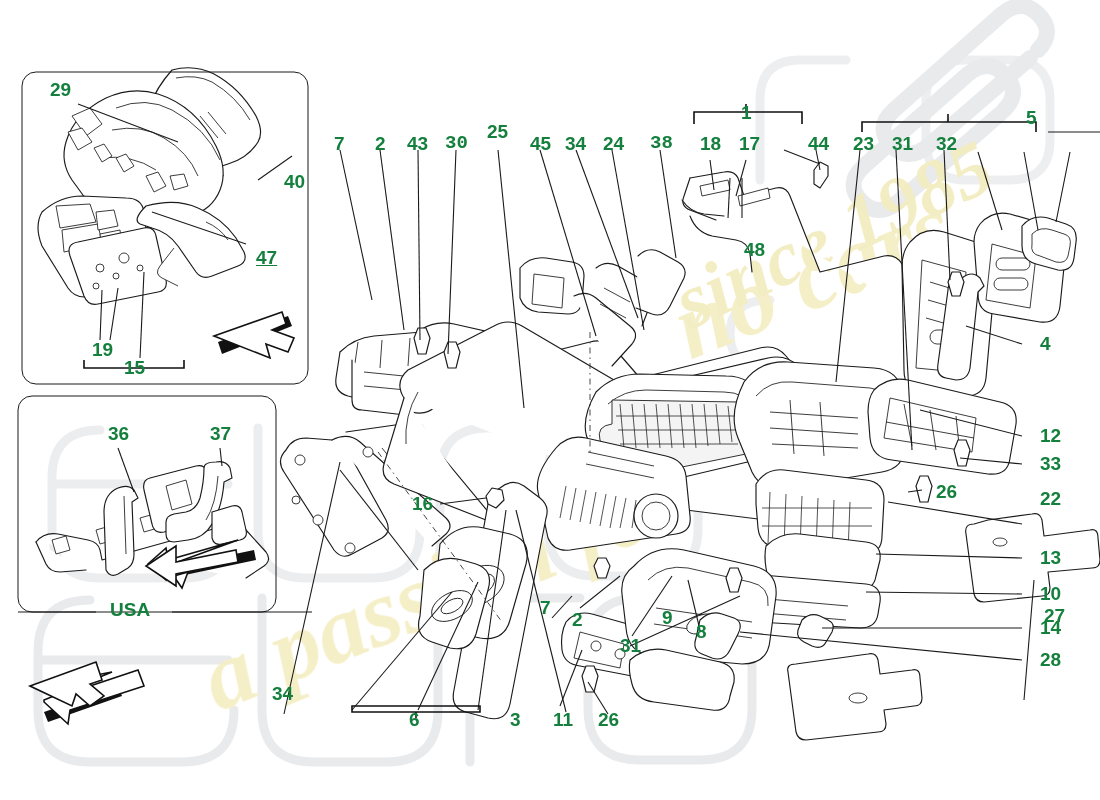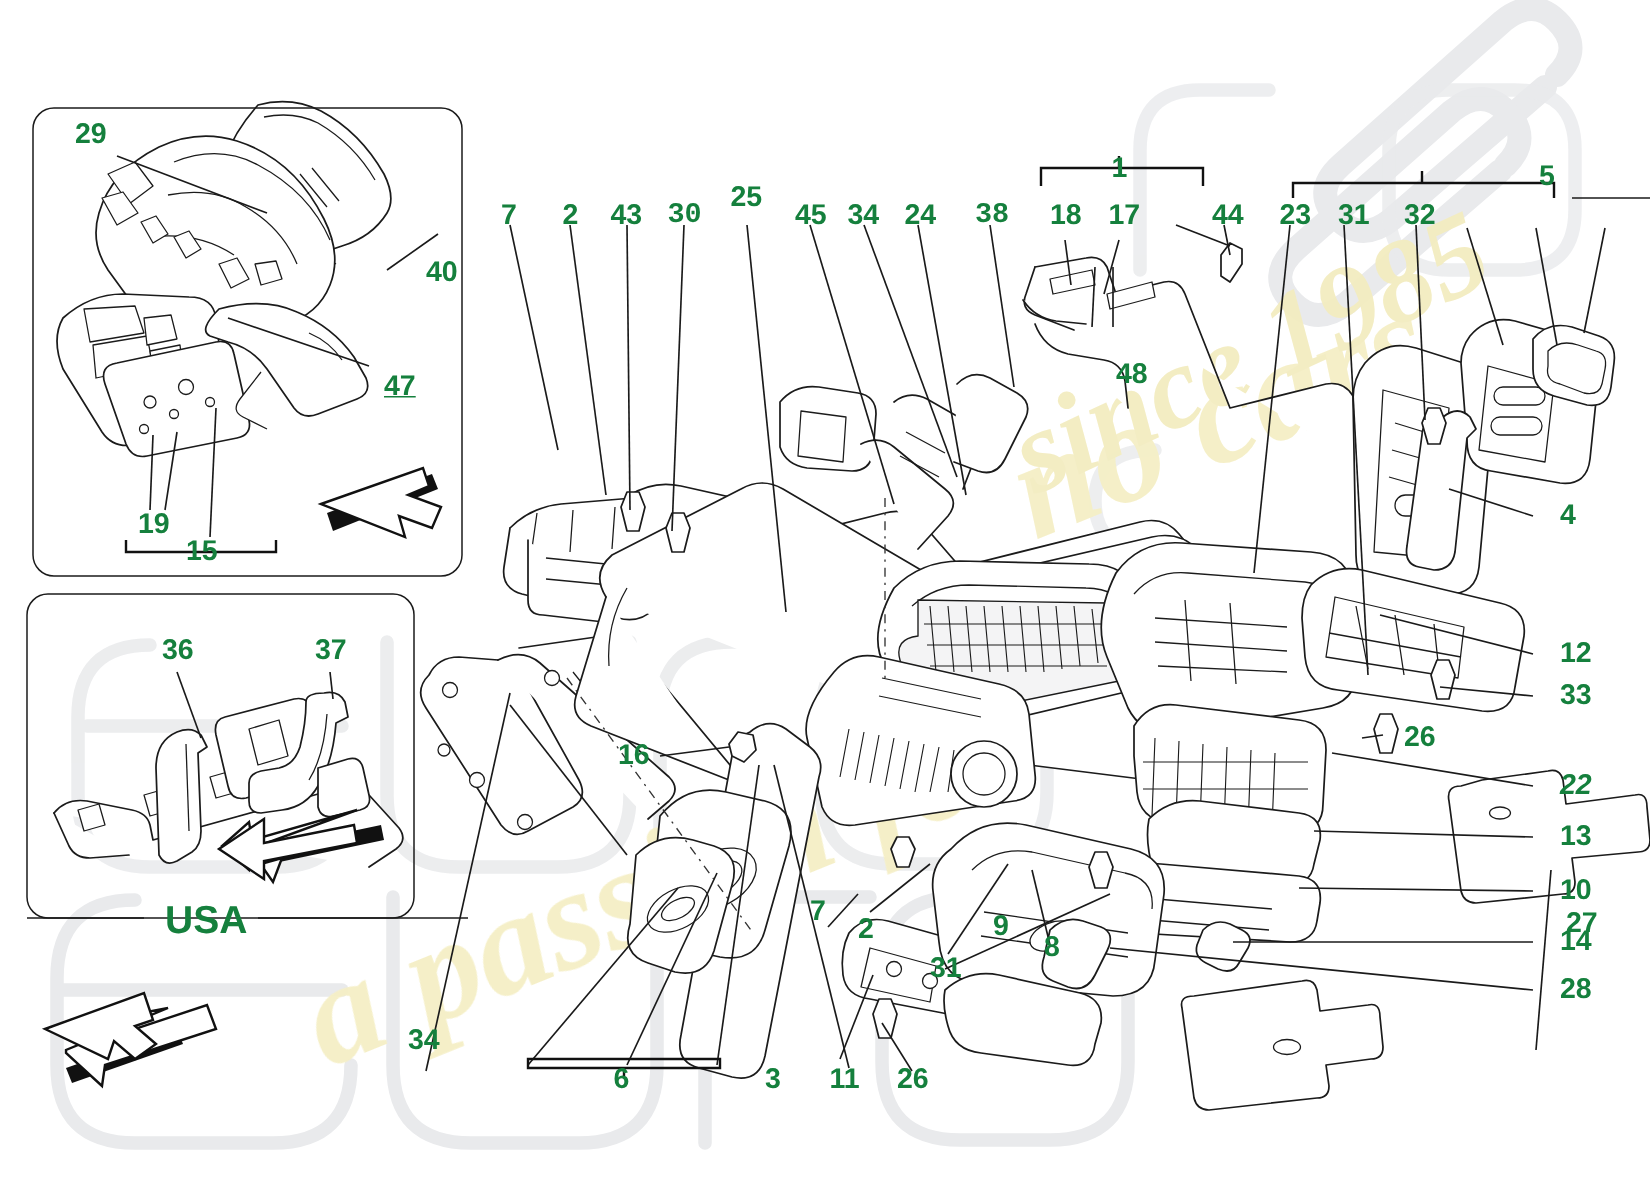--- a/index.html
+++ b/index.html
@@ -12,21 +12,21 @@
   #stage{position:absolute;inset:0;width:1100px;height:800px;}
   svg.layer{position:absolute;left:0;top:0;width:1100px;height:800px;}
   .wm-grey{fill:none;stroke:#e9eaec;stroke-width:9;stroke-linejoin:round;stroke-linecap:round;}
   .wm-yellow{fill:#f6f1cf;}
   .label{
     position:absolute;font-size:19px;font-weight:700;
     font-family:"Liberation Sans", sans-serif;
     color:#15803d;letter-spacing:0;line-height:1;white-space:nowrap;
     user-select:none;
   }
-  .usa-label{font-size:26px;font-weight:700;}
+  .usa-label{font-size:19px;font-weight:700;}
   .line{stroke:#1a1a1a;stroke-width:1.1;fill:none;}
   .brace{stroke:#111;stroke-width:1.6;fill:none;}
   .part{fill:#ffffff;stroke:#1b1b1b;stroke-width:1.15;stroke-linejoin:round;stroke-linecap:round;}
   .part-l{fill:#ffffff;stroke:#1b1b1b;stroke-width:0.85;stroke-linejoin:round;}
   .part-nofill{fill:none;stroke:#1b1b1b;stroke-width:1;stroke-linejoin:round;}
   .shade{fill:#f4f4f5;stroke:#1b1b1b;stroke-width:0.9;}
   .hatch{stroke:#1b1b1b;stroke-width:0.75;fill:none;}
   .arrow{fill:#ffffff;stroke:#111;stroke-width:1.6;stroke-linejoin:miter;}
   .arrowshadow{fill:#111;}
   .dash{stroke:#333;stroke-width:0.9;fill:none;stroke-dasharray:6 4 1.5 4;}
@@ -405,21 +405,21 @@
   <div class="label" style="left:1026px;top:108px;">5</div>
   <div class="label" style="left:409px;top:710px;">6</div>
 
   <div class="label" style="left:744px;top:240px;">48</div>
   <div class="label" style="left:412px;top:494px;">16</div>
 
   <div class="label" style="left:1040px;top:334px;">4</div>
   <div class="label" style="left:1040px;top:426px;">12</div>
   <div class="label" style="left:1040px;top:454px;">33</div>
   <div class="label" style="left:936px;top:482px;">26</div>
-  <div class="label" style="left:1040px;top:514px;font-style:italic;">22</div>
+  <div class="label" style="left:1040px;top:489px;">22</div>
   <div class="label" style="left:1040px;top:548px;">13</div>
   <div class="label" style="left:1040px;top:584px;">10</div>
   <div class="label" style="left:1040px;top:618px;text-align:right;">14</div>
   <div class="label" style="left:1040px;top:650px;">28</div>
   <div class="label" style="left:1044px;top:606px;">27</div>
 
   <div class="label" style="left:272px;top:684px;">34</div>
   <div class="label" style="left:510px;top:710px;">3</div>
   <div class="label" style="left:553px;top:710px;">11</div>
   <div class="label" style="left:598px;top:710px;">26</div>

